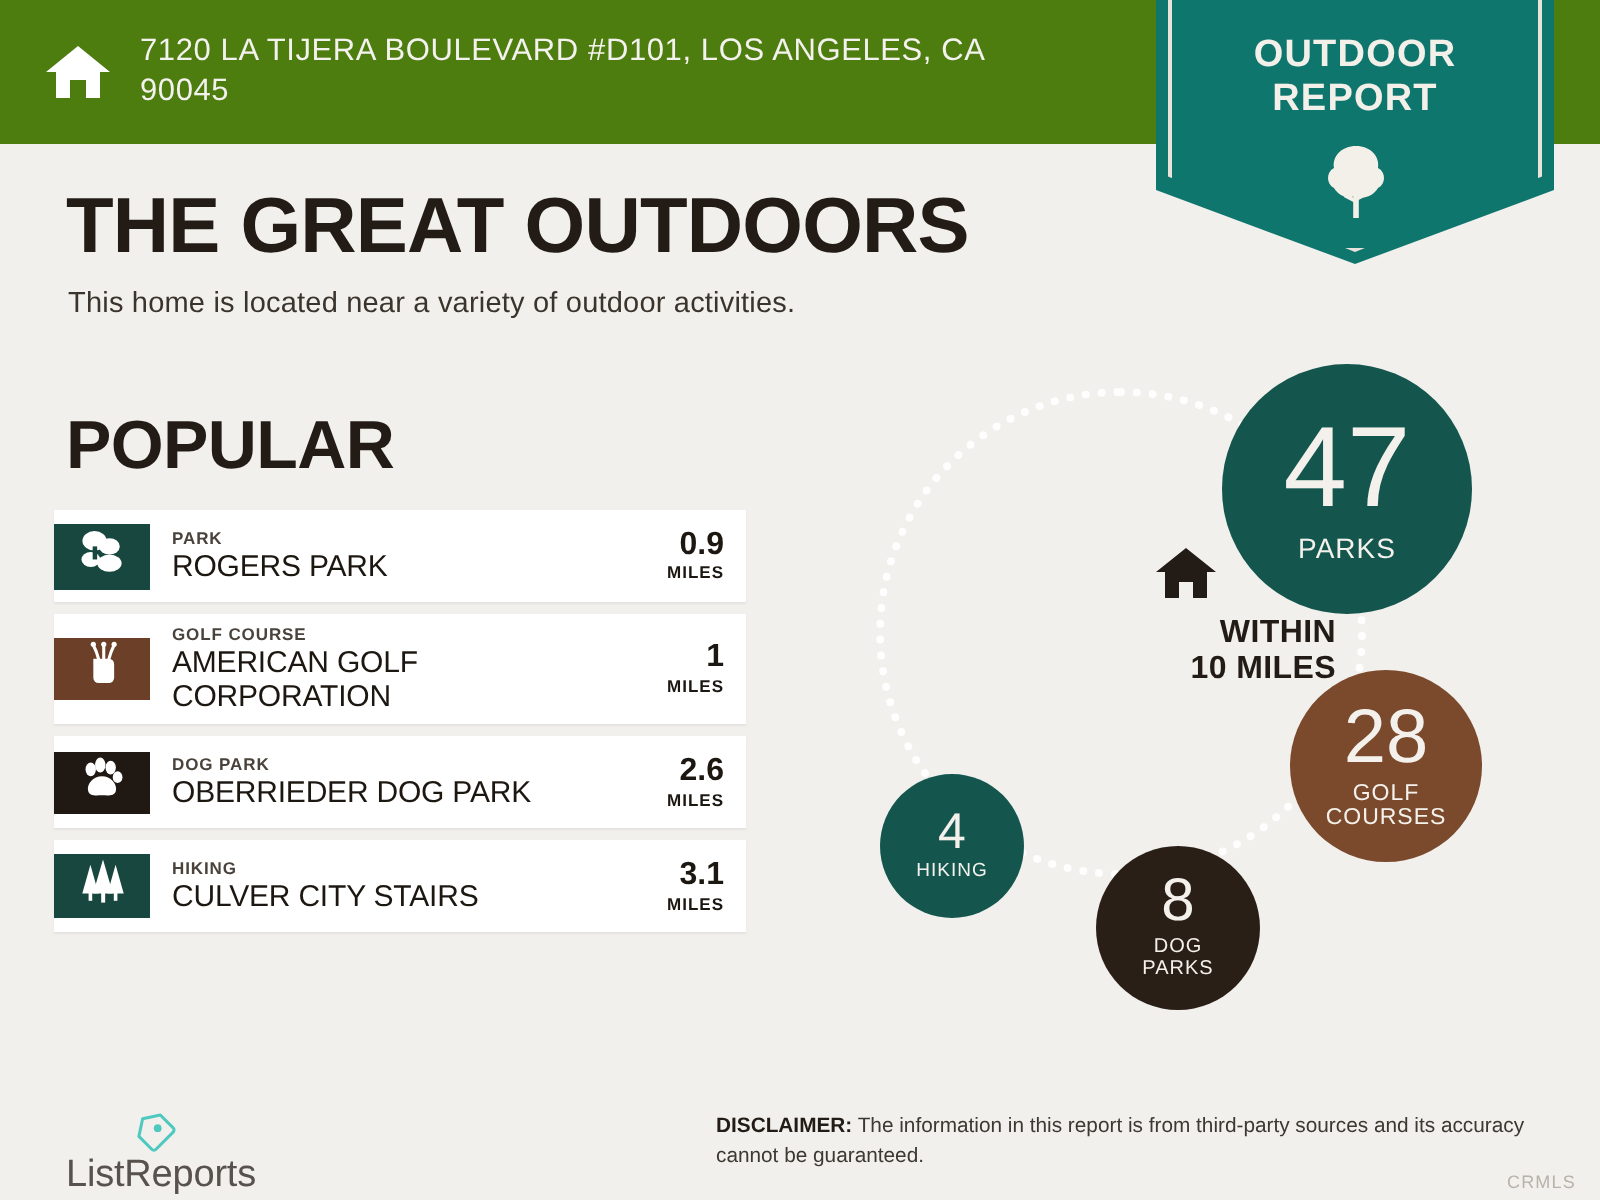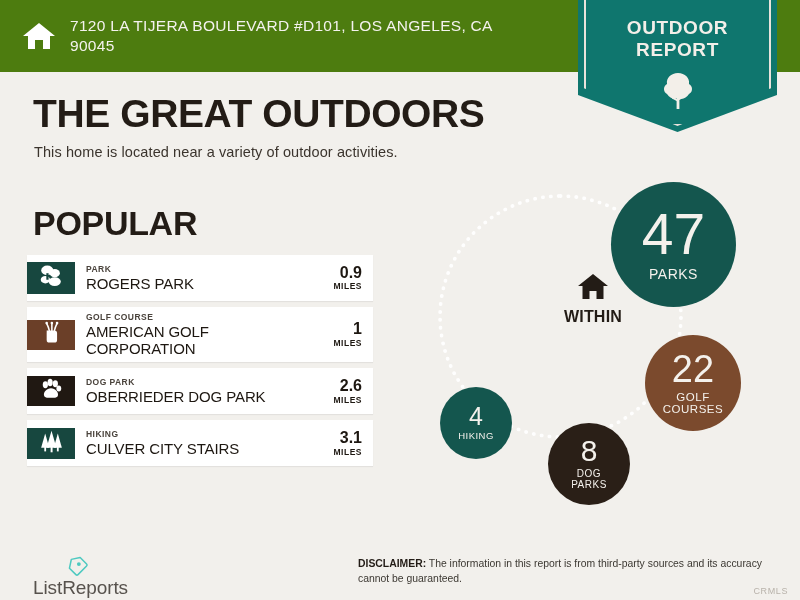--- a/index.html
+++ b/index.html
@@ -139,21 +139,21 @@
   .b-dogparks { left:128px; top:253px; width:82px; height:82px; background:#2a1f17; }
   .b-dogparks .num { font-size:30px; }
   .b-dogparks .lbl { font-size:10px; margin-top:3px; }
 
   .b-hiking { left:20px; top:217px; width:72px; height:72px; background:#14564e; }
   .b-hiking .num { font-size:25px; }
   .b-hiking .lbl { font-size:9.5px; margin-top:2px; }
 
   .center-block {
     position:absolute; left:98px; top:102px; width:150px;
-    text-align:center;
+    text-align:right;
   }
   .center-house { width:32px; height:30px; margin:0 auto 6px auto; display:block; }
   .center-text {
     font-size:16px; font-weight:700; color:#231c16;
     line-height:1.12; letter-spacing:0.2px;
   }
 
   
   .footer-logo { position:absolute; left:33px; top:553px; display:flex; align-items:center;flex-direction:column; }
   .footer-logo svg { display:block; margin-right:7px; }
@@ -301,29 +301,30 @@
 
   <div class="dotted-ring"></div>
 
   <div class="center-block">
     <span class="center-house">
       <svg viewBox="0 0 32 30" width="32" height="30" aria-hidden="true">
         <path d="M16 2 L31 14 L26.5 14 L26.5 27 L19.5 27 L19.5 19 L12.5 19 L12.5 27 L5.5 27 L5.5 14 L1 14 Z" fill="#231c16"></path>
       </svg>
     </span>
     <div class="center-text">WITHIN</div>
+    <div class="center-text">10 MILES</div>
   </div>
 
   <div class="bubble b-parks">
     <div class="num">47</div>
     <div class="lbl">PARKS</div>
   </div>
 
   <div class="bubble b-golf">
-    <div class="num">22</div>
+    <div class="num">28</div>
     <div class="lbl">
       <div>GOLF</div>
       <div>COURSES</div>
     </div>
   </div>
 
   <div class="bubble b-dogparks">
     <div class="num">8</div>
     <div class="lbl">
       <div>DOG</div>

